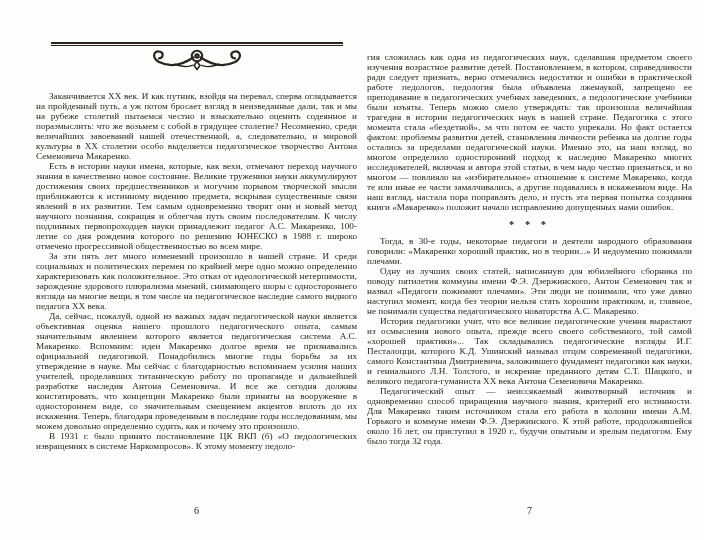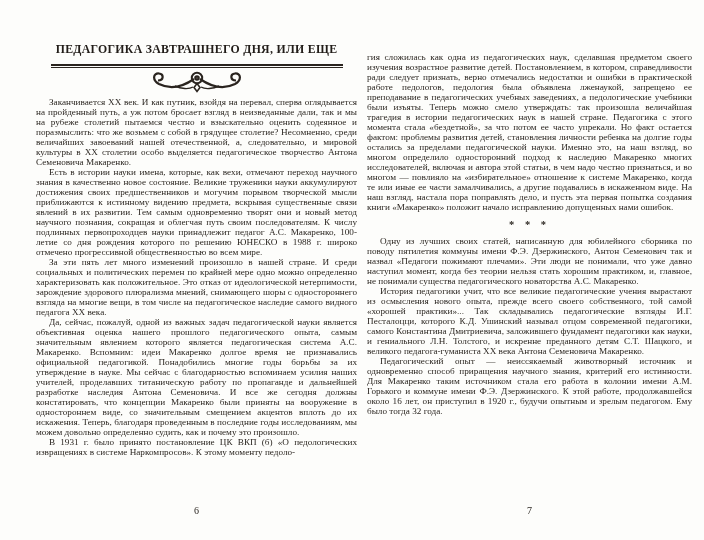--- a/index.html
+++ b/index.html
@@ -24,42 +24,41 @@
     width:292px; margin:7px auto 0; height:1.4px;
     border-top:2.6px solid #2a241f; border-bottom:1.3px solid #2a241f;
   }
   .flourish { display:block; margin:1px auto 0; }
   .flourish path, .flourish circle { stroke:#2a241f; fill:none; }
 
   .body {
     font-size:9.2px; line-height:10px; text-align:justify;
     hyphens:auto; -webkit-hyphens:auto; overflow:hidden;
   }
-  .page-left  .body { margin-top:4px;  max-height:400px; }
+  .page-left  .body { margin-top:20px;  max-height:400px; }
   .page-right .body { margin-top:52px; max-height:436px; }
   .body p { margin:0; text-indent:13px; }
   .body p.no-indent { text-indent:0; }
 
   .separator {
     text-align:center; font-weight:bold; font-size:10.5px;
     letter-spacing:4px; margin:8px 0 6px; text-indent:0;
   }
   .page-number {
     position:absolute; bottom:24px; left:0; width:100%;
     text-align:center; font-size:10px; color:#2b2621;
   }
 </style>
 </head>
 <body>
 
 <div class="spread">
 
   <div class="page page-left">
     <div class="chapter-title">
-      <span>ПЕДАГОГИКА ЗАВТРАШНЕГО ДНЯ, ИЛИ ЕЩЕ</span>
     </div>
 
     <div class="title-rule"></div>
 
     <svg class="flourish" width="120" height="24" viewBox="0 0 120 24">
       <path d="M57,10 C44,19 32,20 22,15 C15,11 16,4 22,4.5 C27,5 27,11.5 21,11.5" stroke-width="2.2"></path>
       <path d="M63,10 C76,19 88,20 98,15 C105,11 104,4 98,4.5 C93,5 93,11.5 99,11.5" stroke-width="2.2"></path>
       <circle cx="60" cy="9" r="5.2" stroke-width="2"></circle>
       <circle cx="60" cy="9" r="1.6" stroke-width="2.4"></circle>
       <path d="M60,14.5 L63,18.5 L60,22.5 L57,18.5 Z" stroke-width="1.6"></path>
@@ -75,20 +74,21 @@
       <p>В 1931 г. было принято постановление ЦК ВКП (б) «О педологических извращениях в системе Наркомпросов». К этому моменту педоло-</p>
     </div>
 
     <div class="page-number">6</div>
   </div>
 
   <div class="page page-right">
     <div class="body">
       <p class="no-indent">гия сложилась как одна из педагогических наук, сделавшая предметом своего изучения возрастное развитие детей. Постановлением, в котором, справедливости ради следует признать, верно отмечались недостатки и ошибки в практической работе педологов, педология была объявлена лженаукой, запрещено ее преподавание в педагогических учебных заведениях, а педологические учебники были изъяты. Теперь можно смело утверждать: так произошла величайшая трагедия в истории педагогических наук в нашей стране. Педагогика с этого момента стала «бездетной», за что потом ее часто упрекали. Но факт остается фактом: проблемы развития детей, становления личности ребенка на долгие годы остались за пределами педагогической науки. Именно это, на наш взгляд, во многом определило односторонний подход к наследию Макаренко многих исследователей, включая и автора этой статьи, в чем надо честно признаться, и во многом — повлияло на «избирательное» отношение к системе Макаренко, когда те или иные ее части замалчивались, а другие подавались в искаженном виде. На наш взгляд, настала пора поправлять дело, и пусть эта первая попытка создания книги «Макаренко» положит начало исправлению допущенных нами ошибок.</p>
       <div class="separator">* * *</div>
+      <p>Тогда, в 30-е годы, некоторые педагоги и деятели народного образования говорили: «Макаренко хороший практик, но в теории...» И недоуменно пожимали плечами.</p>
       <p>Одну из лучших своих статей, написанную для юбилейного сборника по поводу пятилетия коммуны имени Ф.Э. Дзержинского, Антон Семенович так и назвал «Педагоги пожимают плечами». Эти люди не понимали, что уже давно наступил момент, когда без теории нельзя стать хорошим практиком, и, главное, не понимали существа педагогического новаторства А.С. Макаренко.</p>
       <p>История педагогики учит, что все великие педагогические учения вырастают из осмысления нового опыта, прежде всего своего собственного, той самой «хорошей практики»... Так складывались педагогические взгляды И.Г. Песталоцци, которого К.Д. Ушинский называл отцом современной педагогики, самого Константина Дмитриевича, заложившего фундамент педагогики как науки, и гениального Л.Н. Толстого, и искренне преданного детям С.Т. Шацкого, и великого педагога-гуманиста XX века Антона Семеновича Макаренко.</p>
       <p>Педагогический опыт — неиссякаемый животворный источник и одновременно способ приращения научного знания, критерий его истинности. Для Макаренко таким источником стала его работа в колонии имени А.М. Горького и коммуне имени Ф.Э. Дзержинского. К этой работе, продолжавшейся около 16 лет, он приступил в 1920 г., будучи опытным и зрелым педагогом. Ему было тогда 32 года.</p>
     </div>
 
     <div class="page-number">7</div>
   </div>
 
 </div>
 

